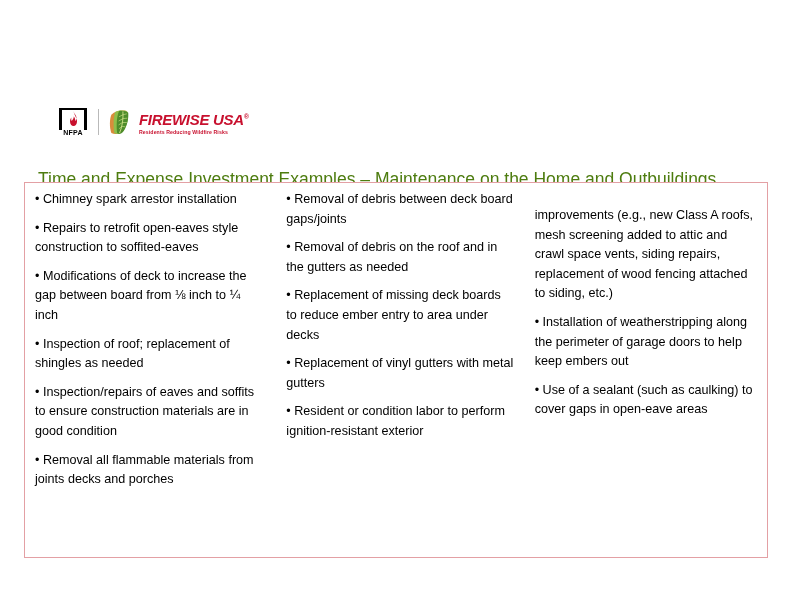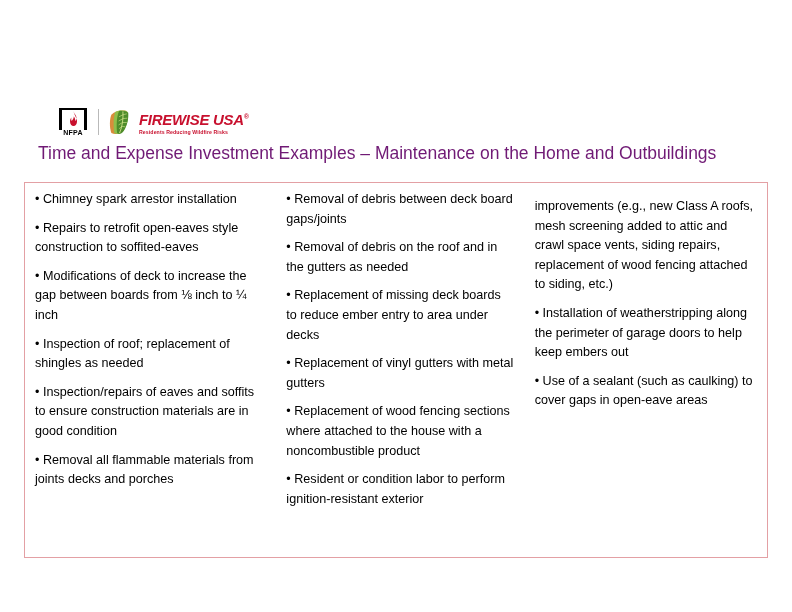--- a/index.html
+++ b/index.html
@@ -112,25 +112,25 @@
     letter-spacing: 0.1px;
     line-height: 7px;
     white-space: nowrap;
     margin-top: 1px;
   }
 
   
   .slide-title {
     position: absolute;
     left: 38px;
-    top: 142px;
+    top: 168px;
     width: 730px;
     font-family: "Liberation Sans", sans-serif;
     font-size: 17.5px;
-    color: #701a75;
+    color: #4d7c0f;
     line-height: 22px;
     white-space: nowrap;
   }
 
   
   .content-table {
     position: absolute;
     left: 24px;
     top: 182px;
     width: 744px;
@@ -153,21 +153,21 @@
   .col-3 { width: 243px; }
 
   .bullet-item {
     margin: 0 0 9px 0;
     padding: 0;
   }
   .bullet-item:last-child {
     margin-bottom: 0;
   }
   .cont-item {
-    margin: 7px 0 9px 0;
+    margin: 16px 0 9px 0;
     padding: 0;
   }
 </style>
 </head>
 <body>
 
 <div class="slide">
 
   <div class="logo-bar">
 
@@ -199,32 +199,31 @@
 
   </div>
 
   <div class="slide-title">Time and Expense Investment Examples – Maintenance on the Home and Outbuildings</div>
 
   <div class="content-table">
 
     <div class="col col-1">
       <p class="bullet-item">• Chimney spark arrestor installation</p>
       <p class="bullet-item">• Repairs to retrofit open-eaves style construction to soffited-eaves</p>
-      <p class="bullet-item">• Modifications of deck to increase the gap between boards from ⅛ inch to ¼ inch</p>
+      <p class="bullet-item">• Modifications of deck to increase the gap between board from ⅛ inch to ¼ inch</p>
       <p class="bullet-item">• Inspection of roof; replacement of shingles as needed</p>
       <p class="bullet-item">• Inspection/repairs of eaves and soffits to ensure construction materials are in good condition</p>
       <p class="bullet-item">• Removal all flammable materials from joints decks and porches</p>
     </div>
 
     <div class="col col-2">
       <p class="bullet-item">• Removal of debris between deck board gaps/joints</p>
       <p class="bullet-item">• Removal of debris on the roof and in the gutters as needed</p>
       <p class="bullet-item">• Replacement of missing deck boards to reduce ember entry to area under decks</p>
       <p class="bullet-item">• Replacement of vinyl gutters with metal gutters</p>
-      <p class="bullet-item">• Replacement of wood fencing sections where attached to the house with a noncombustible product</p>
       <p class="bullet-item">• Resident or condition labor to perform ignition-resistant exterior</p>
     </div>
 
     <div class="col col-3">
       <p class="cont-item">improvements (e.g., new Class A roofs, mesh screening added to attic and crawl space vents, siding repairs, replacement of wood fencing attached to siding, etc.)</p>
       <p class="bullet-item">• Installation of weatherstripping along the perimeter of garage doors to help keep embers out</p>
       <p class="bullet-item">• Use of a sealant (such as caulking) to cover gaps in open-eave areas</p>
     </div>
 
   </div>

